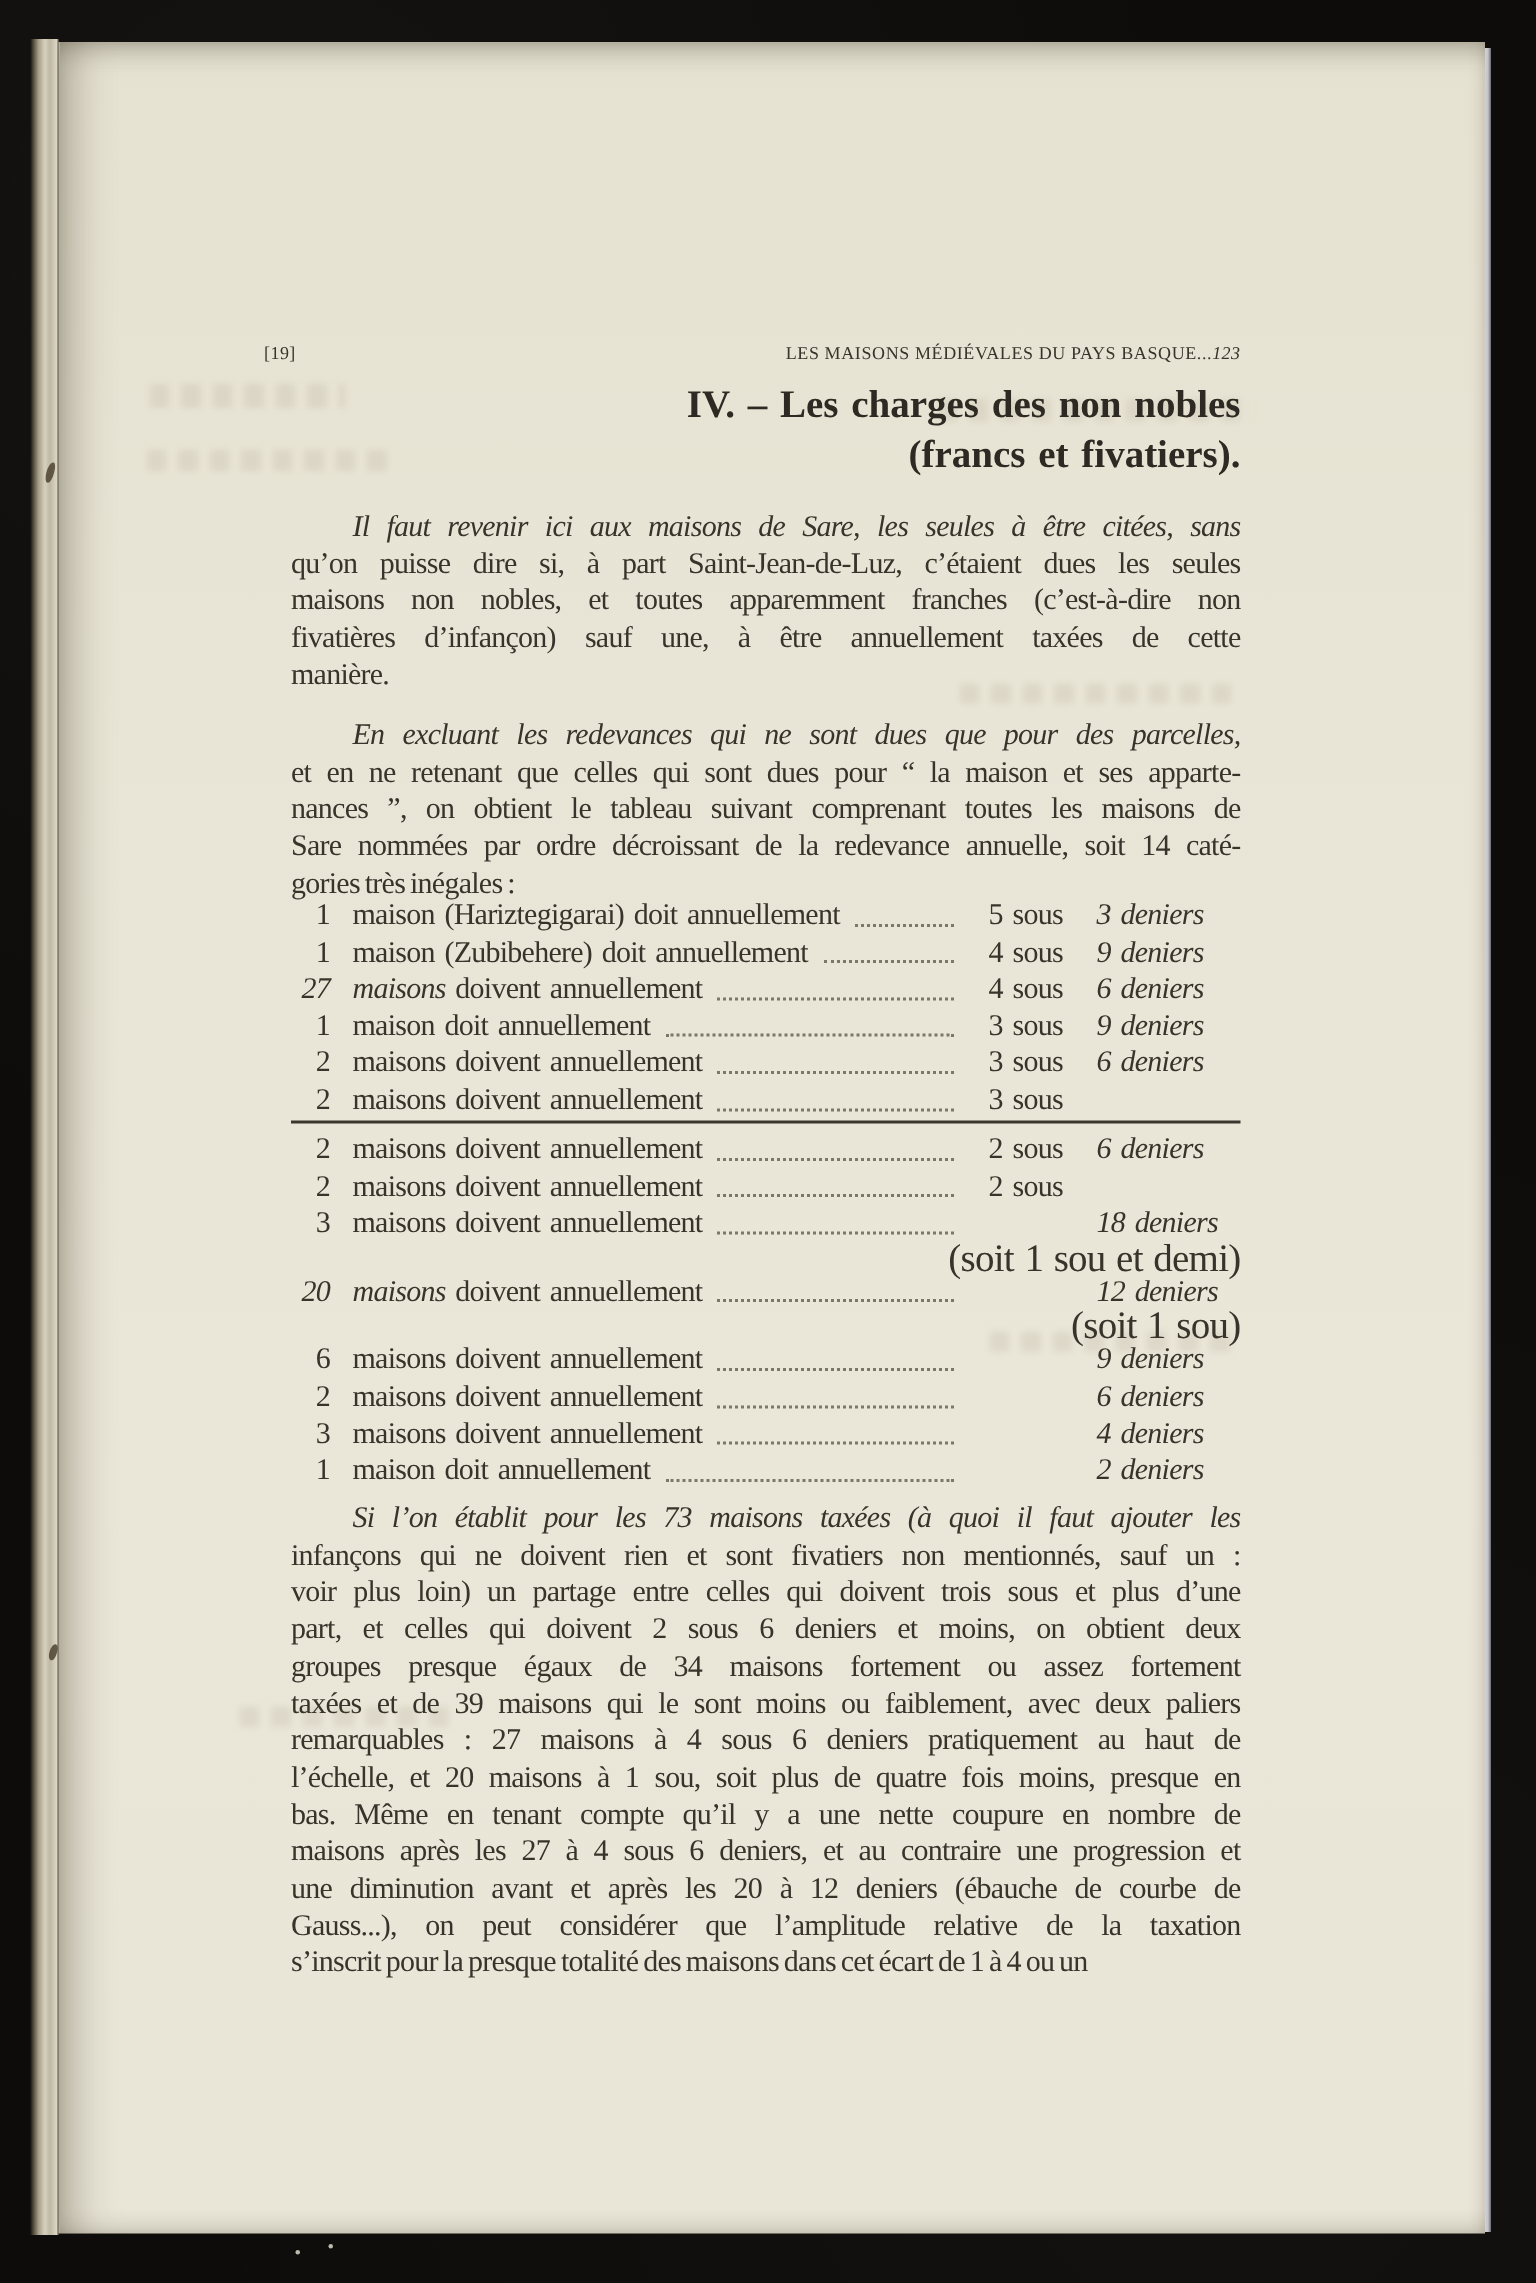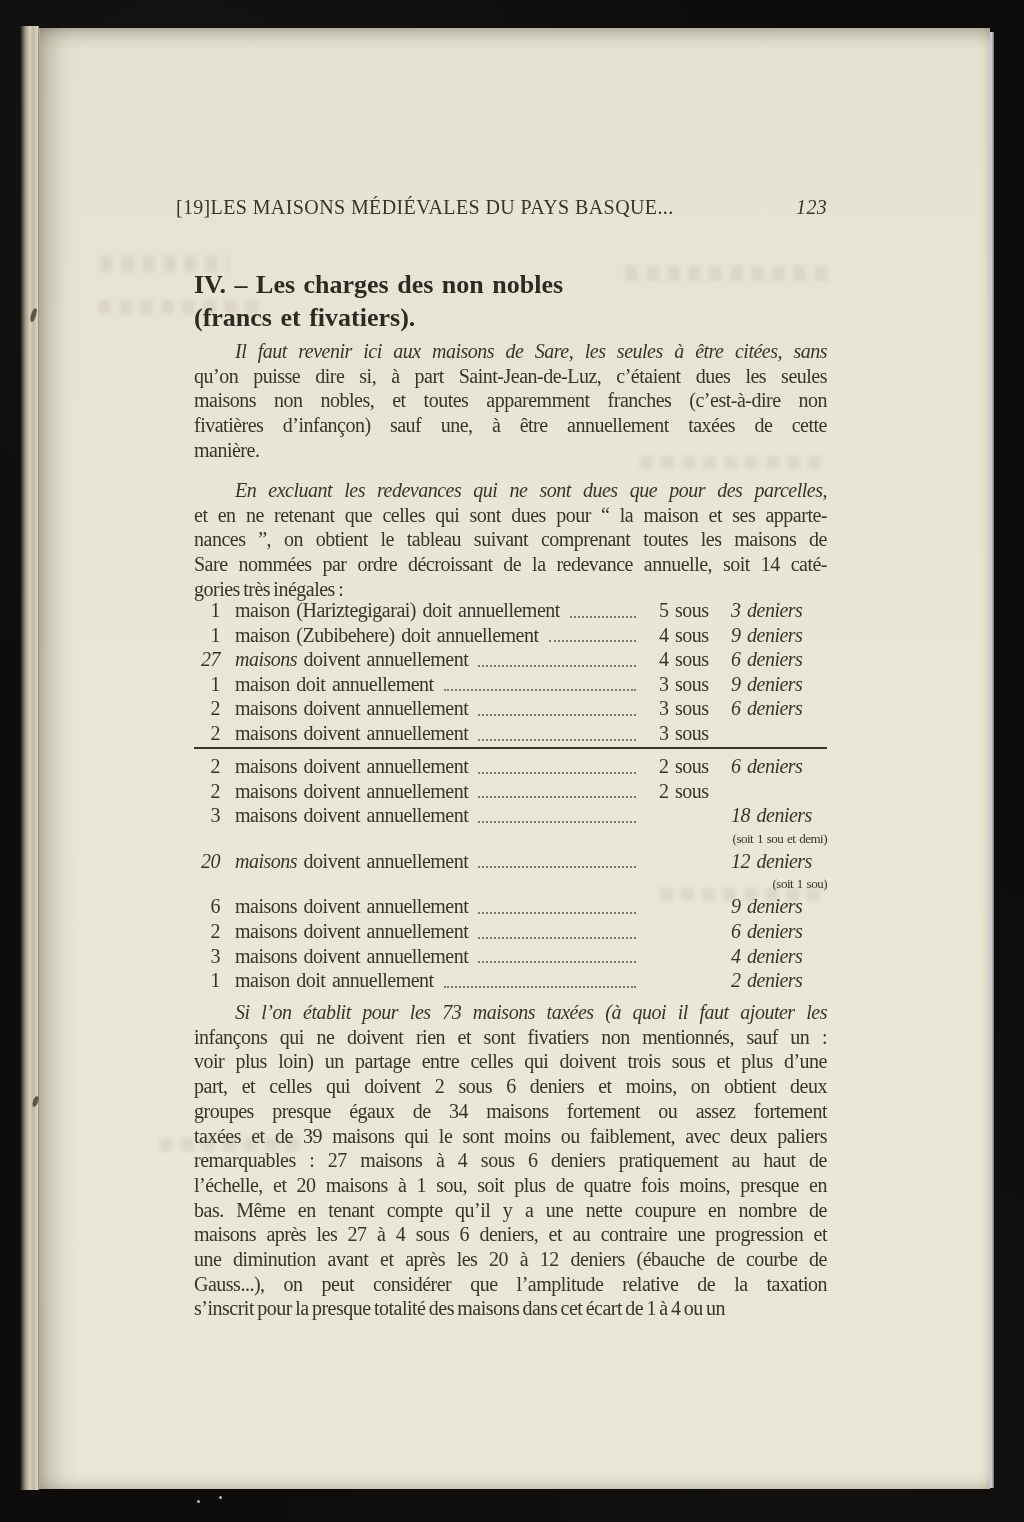--- a/index.html
+++ b/index.html
@@ -50,47 +50,47 @@
   .speck-dark{
     position:absolute;background:#453b28;border-radius:60% 40% 55% 45%;
     opacity:.8;transform:rotate(14deg);
   }
   .speck-light{
     position:absolute;background:#d2ccbe;border-radius:50%;opacity:.9;
   }
 
   .pg-header{
     position:absolute;left:136px;top:169px;width:651px;height:22px;
-    font-size:20px;line-height:20px;letter-spacing:.3px;
+    font-size:12px;line-height:20px;letter-spacing:.3px;
     display:flex;align-items:baseline;
   }
   .pg-header .ref{flex:none;}
-  .pg-header .running{flex:1;text-align:left;letter-spacing:.4px;}
+  .pg-header .running{flex:1;text-align:right;letter-spacing:.4px;margin-top:28px;}
   .pg-header .num{flex:none;font-style:italic;}
 
   .sec-title{
-    position:absolute;left:154px;top:240px;width:633px;
-    text-align:left;font-weight:bold;font-size:26px;line-height:33px;
+    position:absolute;left:154px;top:225px;width:633px;
+    text-align:right;font-weight:bold;font-size:26px;line-height:33px;
     word-spacing:2px;color:#2e2a23;
   }
 
   .para,.tgroup{position:absolute;left:154px;width:633px;font-size:20px;}
   .para{line-height:24.7px;letter-spacing:-.5px;word-spacing:-1.2px;}
   .pline{text-align:justify;text-align-last:justify;}
   .pline.endline{text-align:left;text-align-last:left;}
   .pline.indent{padding-left:41px;font-style:italic;}
 
   .tgroup{letter-spacing:-.5px;}
   .trow{display:flex;align-items:flex-end;line-height:24.6px;}
   .t-count{flex:none;width:26px;text-align:right;}
   .t-label{flex:none;margin-left:15px;word-spacing:2px;}
   .t-dots{flex:1;border-bottom:2px dotted #7e7767;margin:0 10px 5px 10px;height:14px;}
   .t-sous{flex:none;width:72px;padding-left:13px;word-spacing:2px;}
   .t-deniers{flex:none;width:96px;text-align:left;word-spacing:2px;white-space:nowrap;font-style:italic;}
-  .t-note{text-align:right;line-height:21px;font-size:13px;word-spacing:1px;}
+  .t-note{text-align:right;line-height:21px;font-size:26px;word-spacing:1px;}
   .italic{font-style:italic;}
 
   .rule{
     position:absolute;left:154px;top:719px;width:633px;height:2px;
     background:#3b362e;
   }
 </style>
 </head>
 <body>
 

